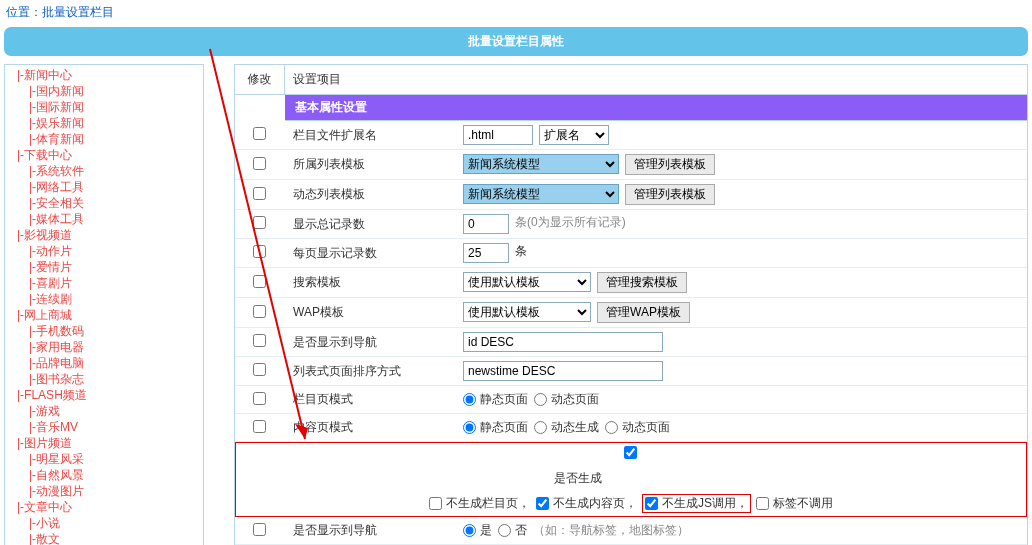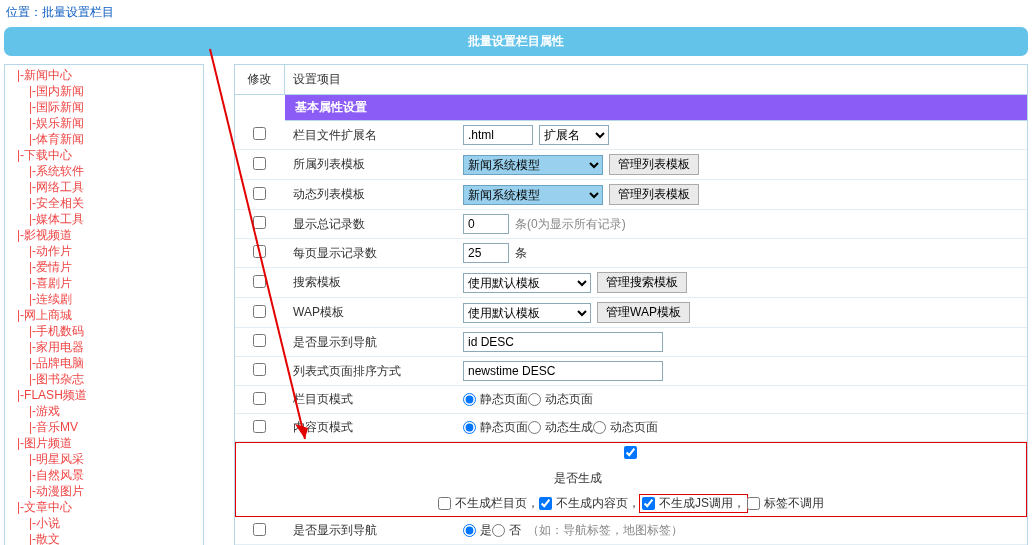--- a/index.html
+++ b/index.html
@@ -103,21 +103,20 @@
     padding: 4px 0;
   }
   .row .cell-label {
     width: 170px;
     padding: 4px 8px;
   }
   .row .cell-ctrl {
     flex: 1;
     padding: 4px 8px;
     display: flex;
-    align-items: center;
     gap: 6px;
     flex-wrap: wrap;
   }
   .row.highlight {
     outline: 1px solid #e30000;
     outline-offset: -1px;
     flex-direction: column;
   }
   input[type="text"] {
     border: 1px solid #8ca9b8;
@@ -126,40 +125,41 @@
     background: #fff;
   }
   .txt-sm { width: 70px; }
   .txt-md { width: 200px; }
   select {
     font-size: 12px;
     height: 20px;
   }
   .sel-blue {
     background: #99d0ee;
-    width: 140px;
+    width: 156px;
     border: 1px solid #6aa2c4;
   }
   .sel-white {
     background: #fff;
     width: 128px;
     border: 1px solid #8ca9b8;
   }
   .btn {
     background: #eaeaea;
     border: 1px solid #aaa;
     padding: 1px 8px;
     font-size: 12px;
     cursor: pointer;
     font-family: inherit;
   }
   .hint { color: #888; }
   .radio-group, .chk-group {
     display: inline-flex;
     align-items: center;
+    gap: 6px;
   }
   .radio-group label, .chk-group label {
     display: inline-flex;
     align-items: center;
     gap: 2px;
   }
   .chk-box-highlight {
     outline: 1px solid #e30000;
     padding: 0 2px;
     display: inline-flex;

